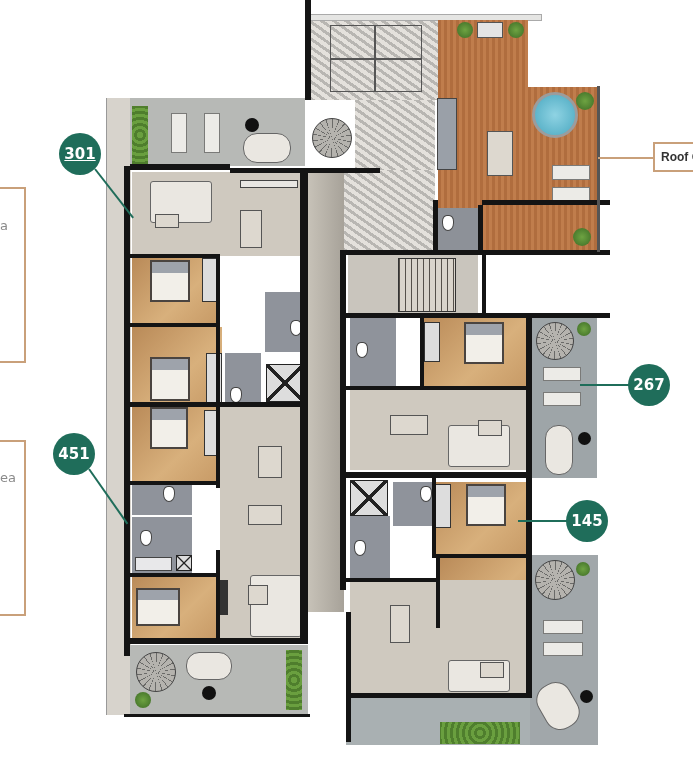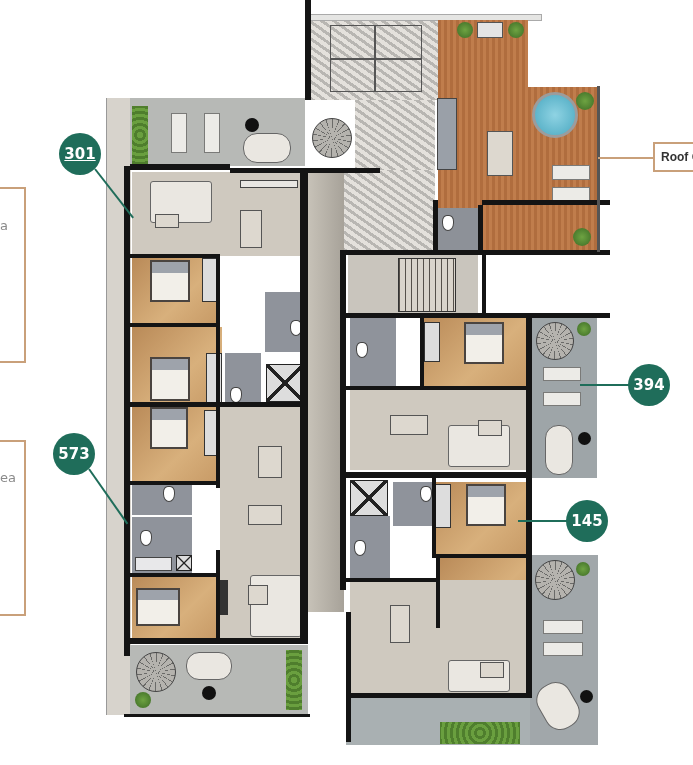--- a/index.html
+++ b/index.html
@@ -218,24 +218,24 @@
   <span>Roof G</span>
 </div>
 
 <div class="leader" style="left:95px;top:168px;width:62px;transform:rotate(52deg);"></div>
 <div class="marker" style="left:59px;top:133px;text-decoration:underline;">
   <span>301</span>
 </div>
 
 <div class="leader" style="left:89px;top:468px;width:67px;transform:rotate(55deg);"></div>
 <div class="marker" style="left:53px;top:433px;">
-  <span>573</span>
+  <span>451</span>
 </div>
 
 <div class="leader" style="left:580px;top:384px;width:50px;"></div>
 <div class="marker" style="left:628px;top:364px;">
-  <span>394</span>
+  <span>267</span>
 </div>
 
 <div class="leader" style="left:518px;top:520px;width:50px;"></div>
 <div class="marker" style="left:566px;top:500px;">
   <span>145</span>
 </div>
 
 </body></html>

